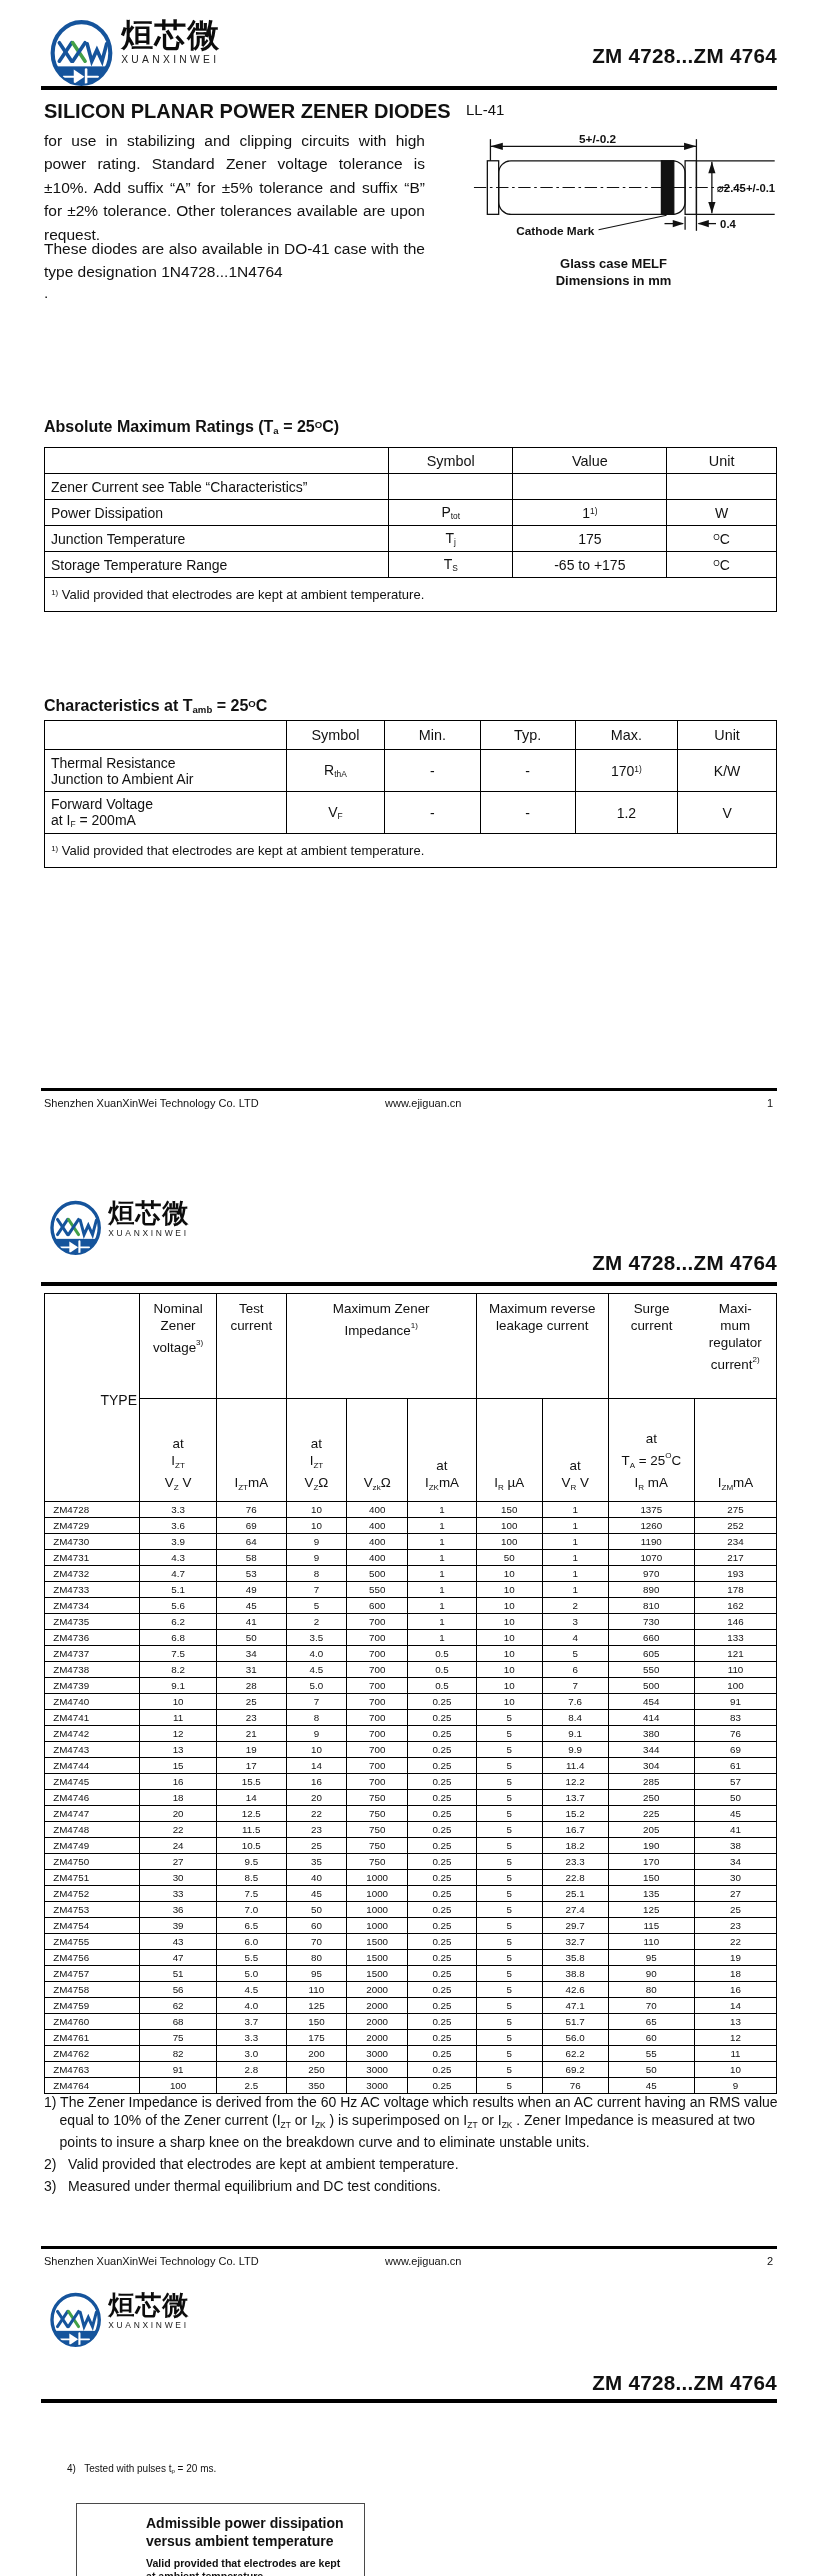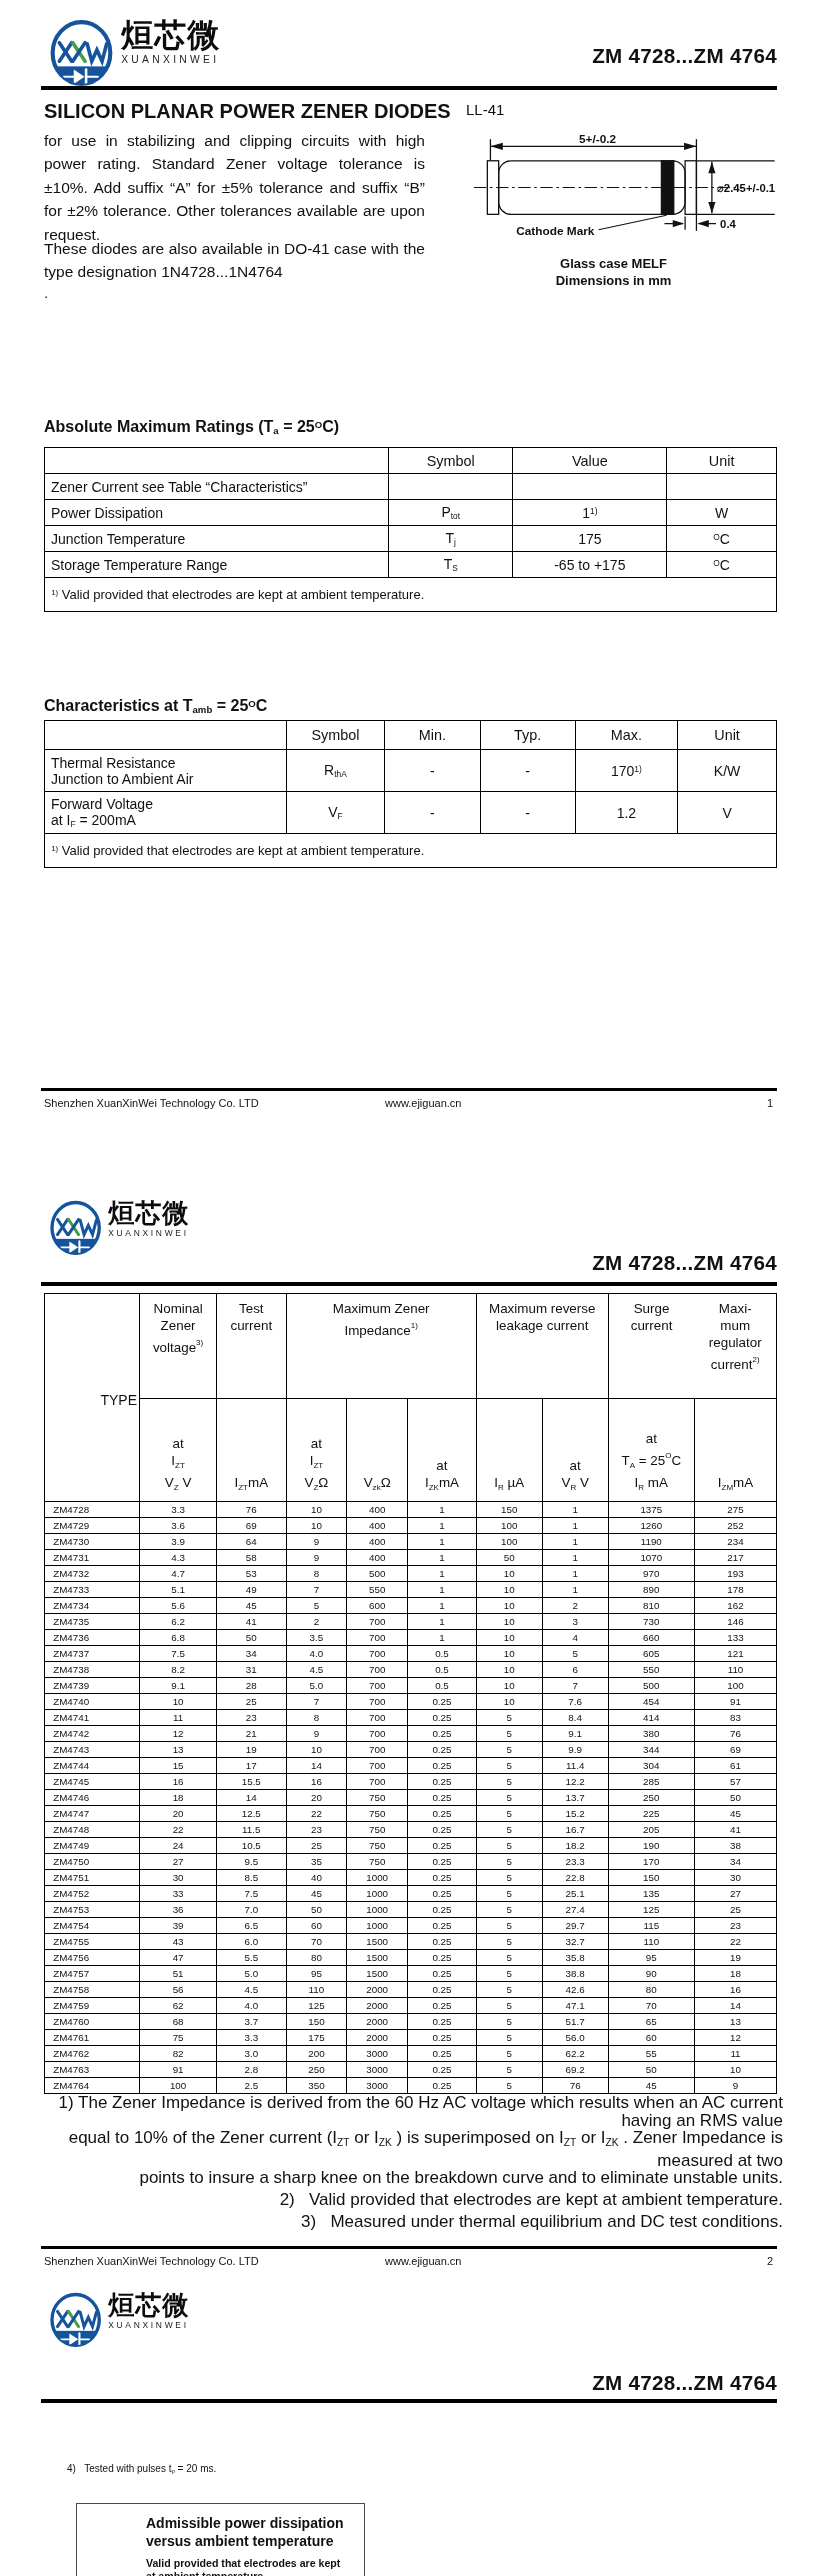--- a/index.html
+++ b/index.html
@@ -29,21 +29,21 @@
   .zt th,.zt td{border:1px solid #000;text-align:center;padding:0 2.1px;}
   .zt thead th{font-weight:normal;font-size:13.4px;line-height:17px;}
   .zt .grp-row th{height:98px;vertical-align:top;padding-top:6.2px;}
   .zt .sub-row th{height:97px;vertical-align:bottom;padding-bottom:5.2px;}
   .zt th.typehead{text-align:right;padding-left:8.2px;font-size:14px;vertical-align:middle;}
   .zt tbody tr{height:16px;}
   .zt tbody td:first-child{text-align:left;padding-left:8.2px;}
   .no-r{border-right:none !important;}
   .no-l{border-left:none !important;}
 
-  .notes{font-size:17px;line-height:17.5px;text-align:right;}
+  .notes{font-size:14px;line-height:17.5px;}
   .notes p{margin:0 0 4.6px 0;}
 
   .logo{display:flex;align-items:flex-start;}
   .logo-text{margin-left:5.2px;}
   .logo-cn{font-size:32px;font-weight:bold;line-height:1.02;letter-spacing:1px;color:#0c0c0c;}
   .logo-latin{font-size:10.3px;letter-spacing:3.3px;margin-top:2.6px;color:#222;}
   .s82{transform:scale(0.82);transform-origin:top left;}
 
   .pgfoot{font-size:11px;}
   .chart-box{border:1px solid #4a4a4a;background:#fff;}

